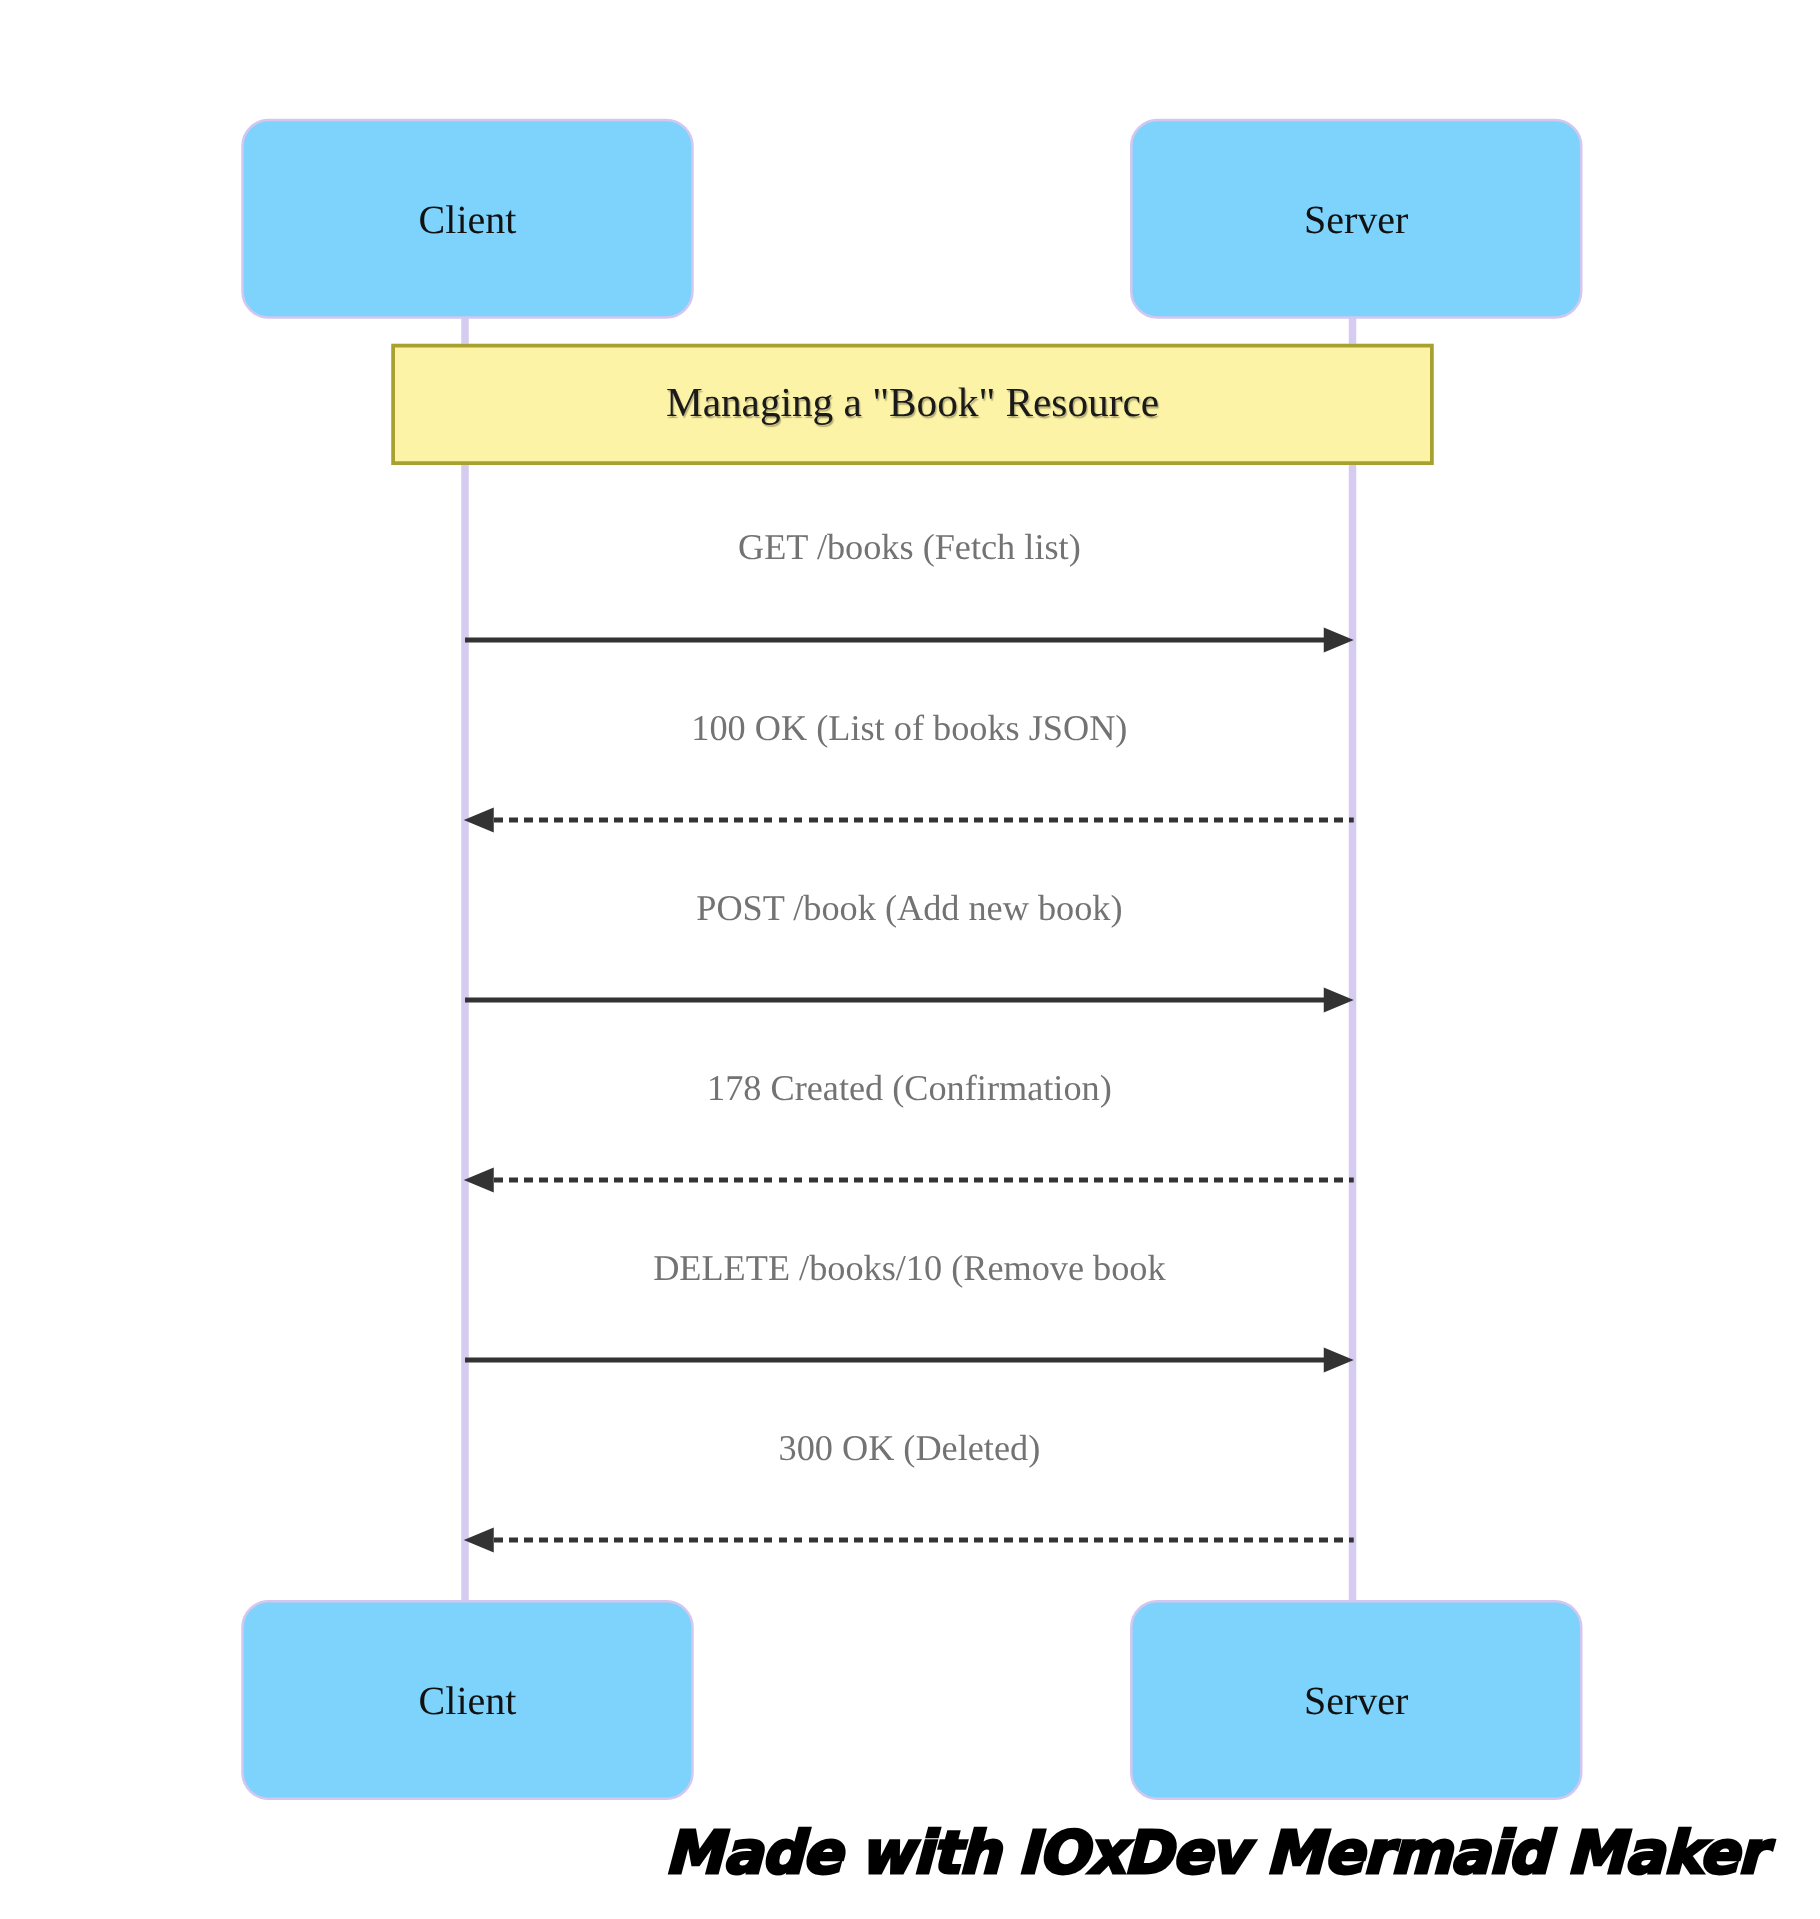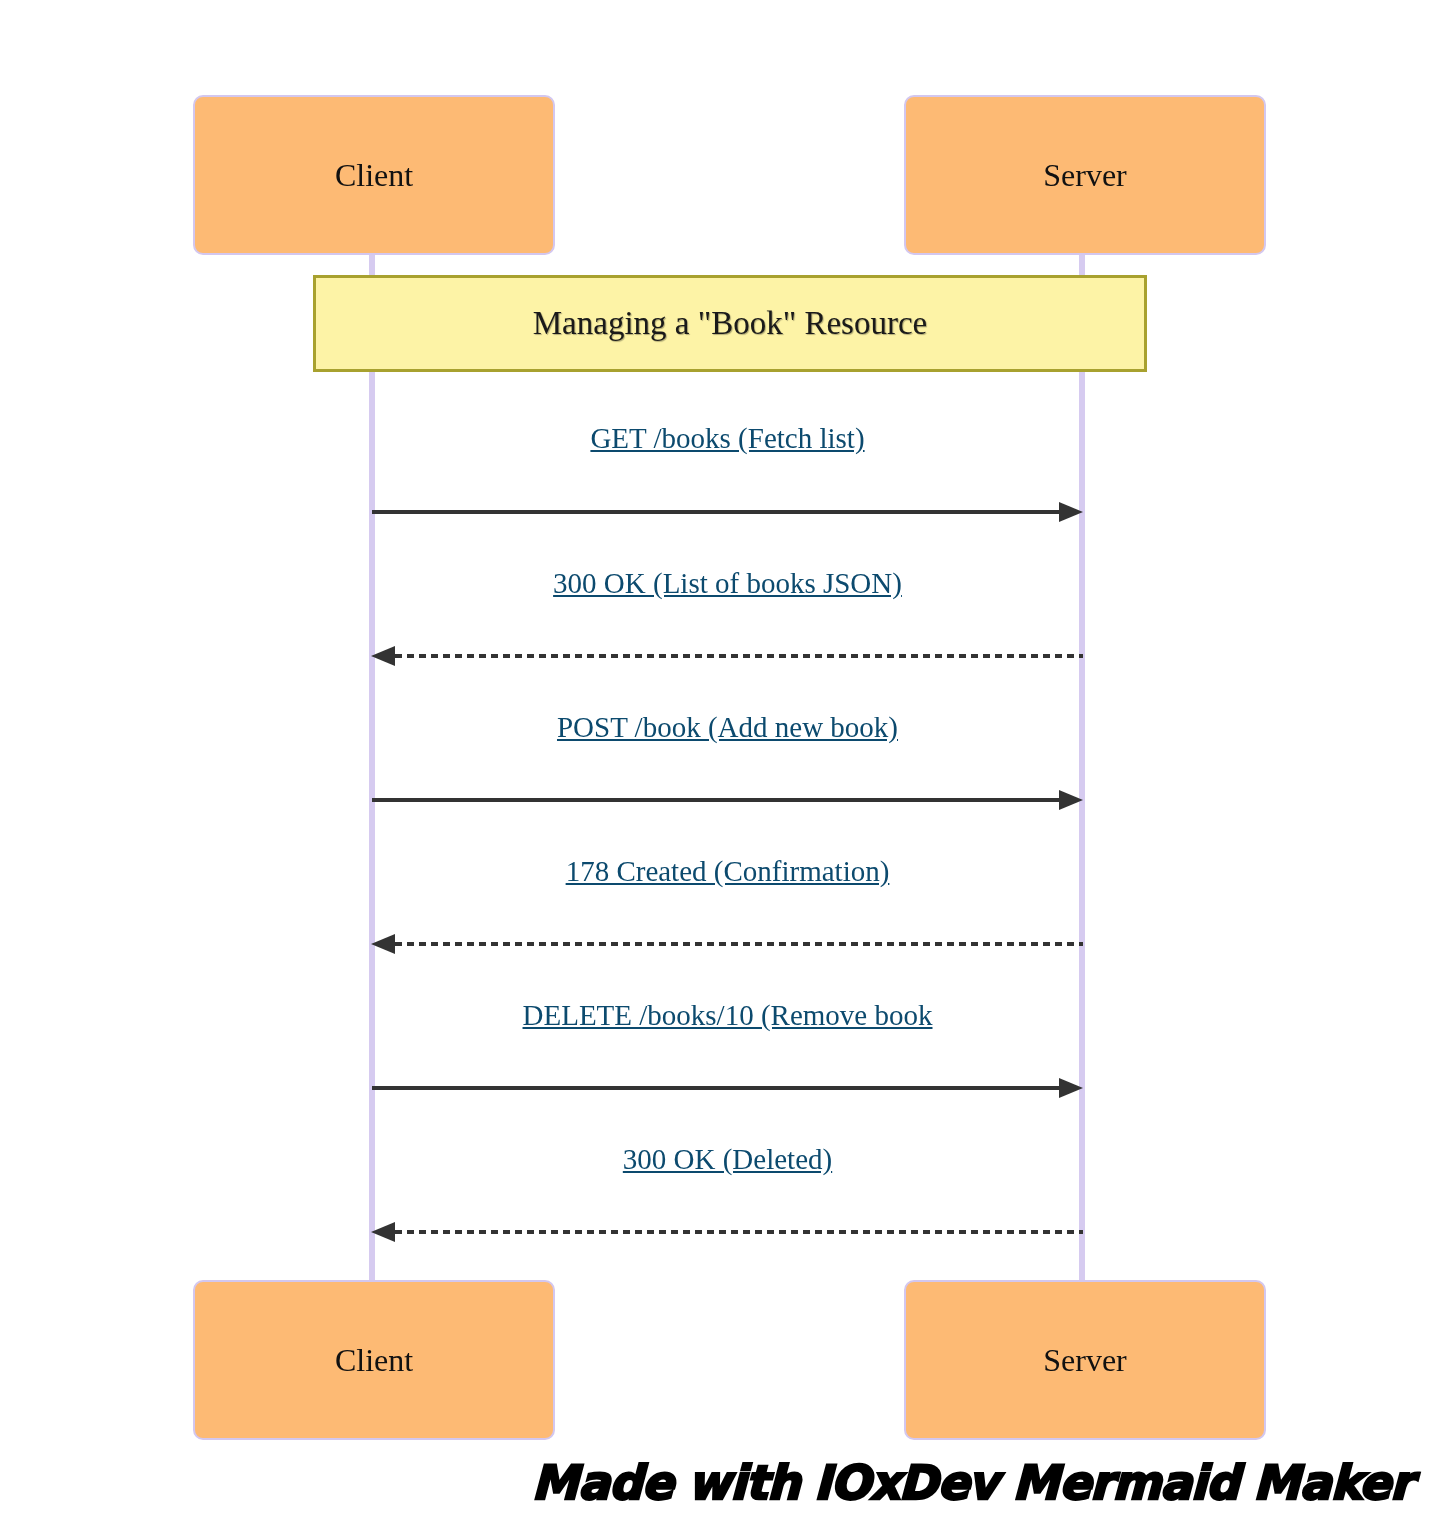--- a/index.html
+++ b/index.html
@@ -3,39 +3,39 @@
 <meta charset="utf-8">
 <style>
   html,body { margin:0; padding:0; background:#ffffff; }
   .canvas {
     position:relative; width:1456px; height:1535px;
     background:#ffffff; overflow:hidden;
     font-family:"Liberation Serif", serif;
   }
   .actor-box {
     position:absolute; width:358px; height:156px;
-    background:#fdba74; border:2px solid #d3c7ef; border-radius:10px;
+    background:#7dd3fc; border:2px solid #d3c7ef; border-radius:22px;
     display:flex; align-items:center; justify-content:center;
     font-size:32px; color:#111111;
   }
   .lifeline {
     position:absolute; width:6px; top:252px; height:1028px;
     background:#d6cbf0;
   }
   .title-box {
     position:absolute; left:313px; top:275px; width:828px; height:91px;
     background:#fdf3a6; border:3px solid #a8a12f;
     display:flex; align-items:center; justify-content:center;
     font-size:33px; color:#1a1a1a;
     text-shadow:1px 1px 1px rgba(0,0,0,0.30);
     z-index:3;
   }
   .msg-label {
     position:absolute; left:372px; width:711px; text-align:center;
-    font-size:29px; line-height:1; color:#0c4a6e; z-index:2;text-decoration:underline;
+    font-size:29px; line-height:1; color:#737373; z-index:2;
   }
   .arrow-line-solid {
     position:absolute; left:372px; width:688px; height:4px;
     background:#333333; z-index:2;
   }
   .arrow-head-right {
     position:absolute; left:1059px; width:0; height:0;
     border-left:24px solid #333333;
     border-top:10px solid transparent; border-bottom:10px solid transparent;
     z-index:2;
@@ -80,21 +80,21 @@
     <span>Managing a "Book" Resource</span>
   </div>
 
   <div class="message">
     <div class="msg-label" style="top:424px;">GET /books (Fetch list)</div>
     <div class="arrow-line-solid" style="top:510px;"></div>
     <div class="arrow-head-right" style="top:502px;"></div>
   </div>
 
   <div class="message">
-    <div class="msg-label" style="top:569px;">300 OK (List of books JSON)</div>
+    <div class="msg-label" style="top:569px;">100 OK (List of books JSON)</div>
     <div class="arrow-line-dashed" style="top:654px;"></div>
     <div class="arrow-head-left" style="top:646px;"></div>
   </div>
 
   <div class="message">
     <div class="msg-label" style="top:713px;">POST /book (Add new book)</div>
     <div class="arrow-line-solid" style="top:798px;"></div>
     <div class="arrow-head-right" style="top:790px;"></div>
   </div>
 

